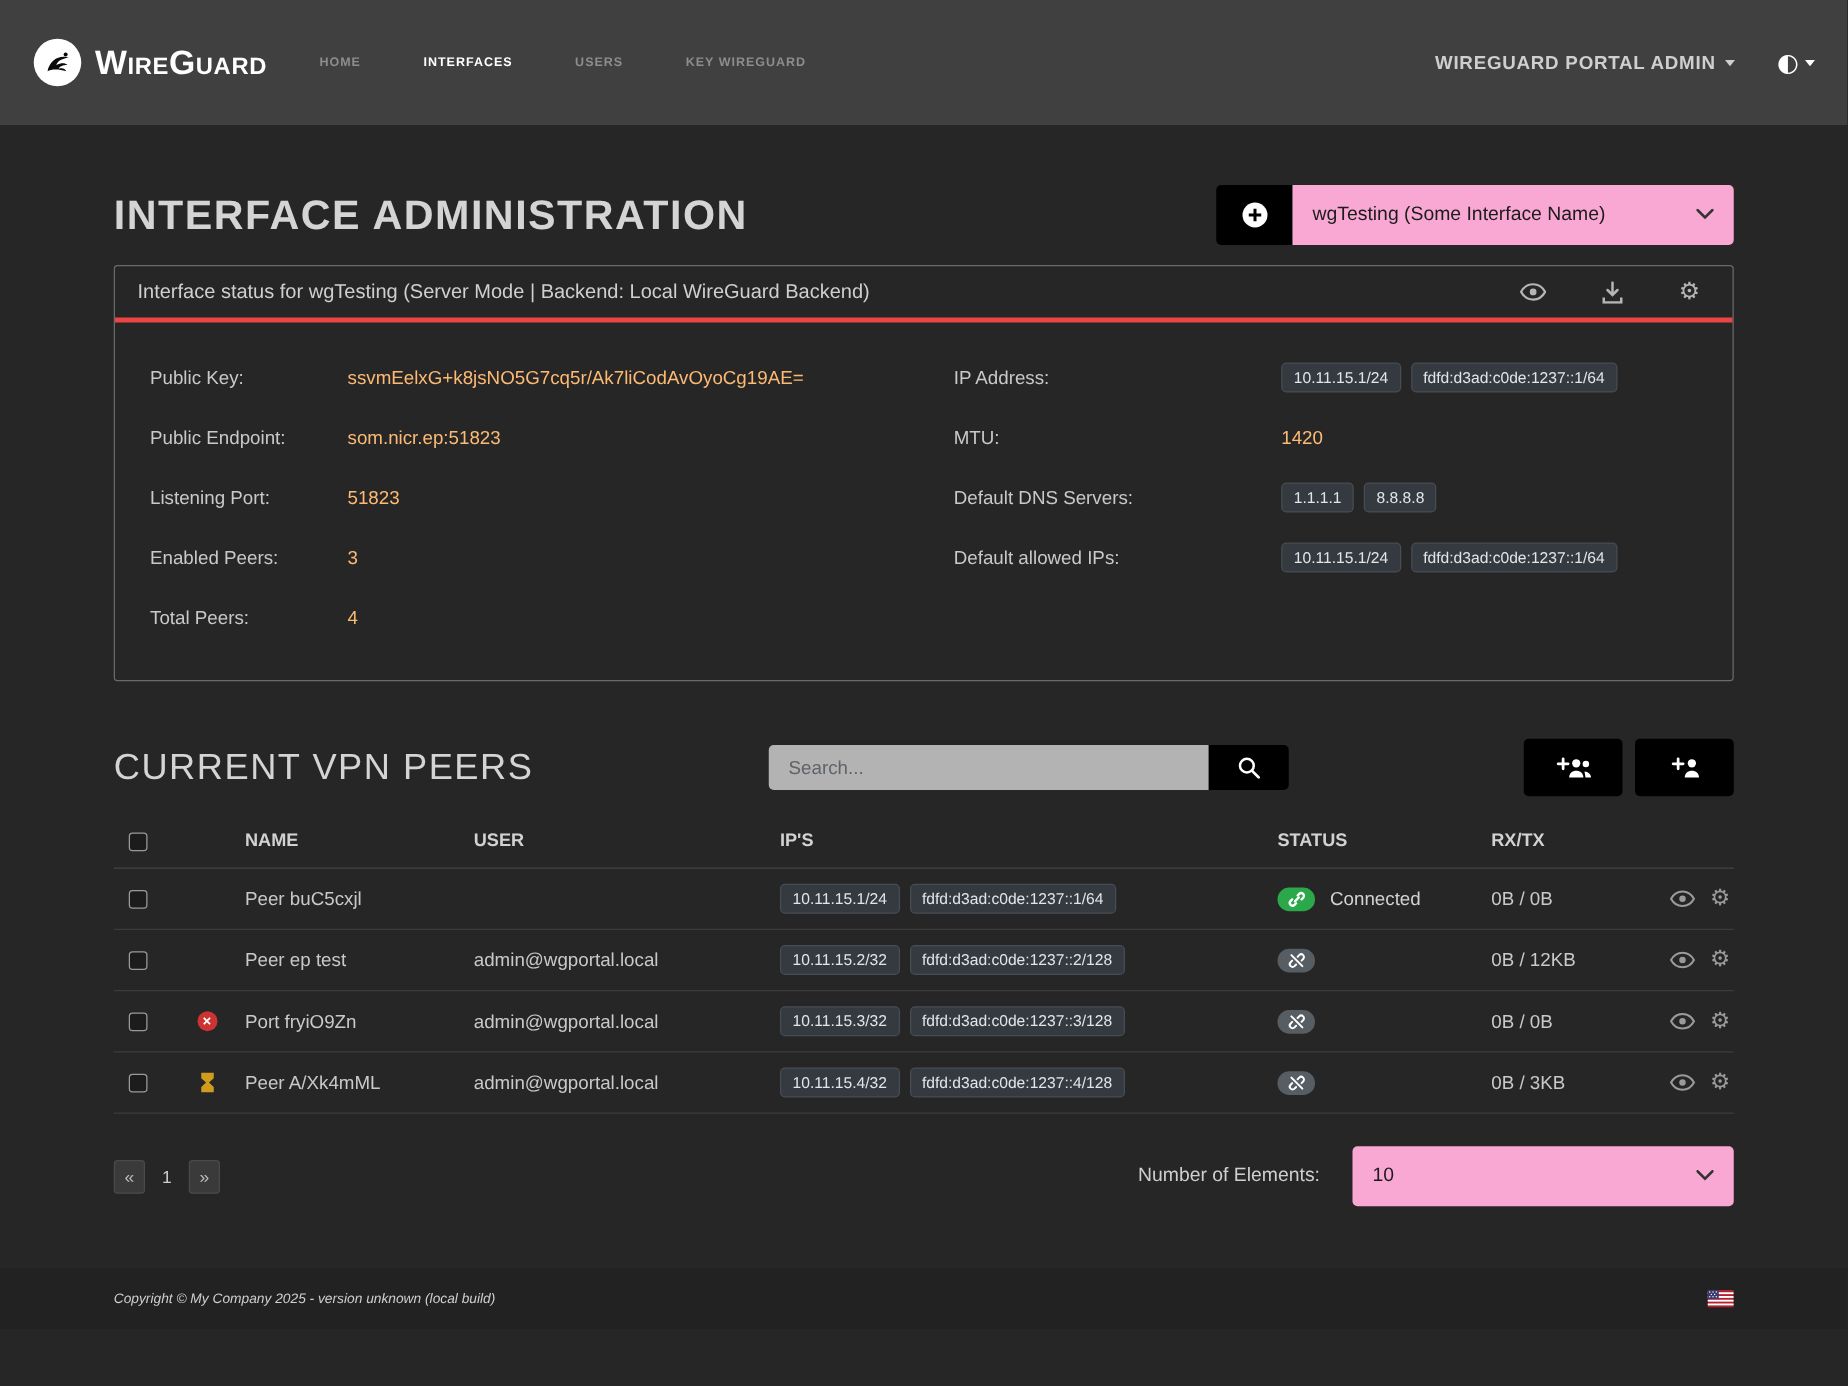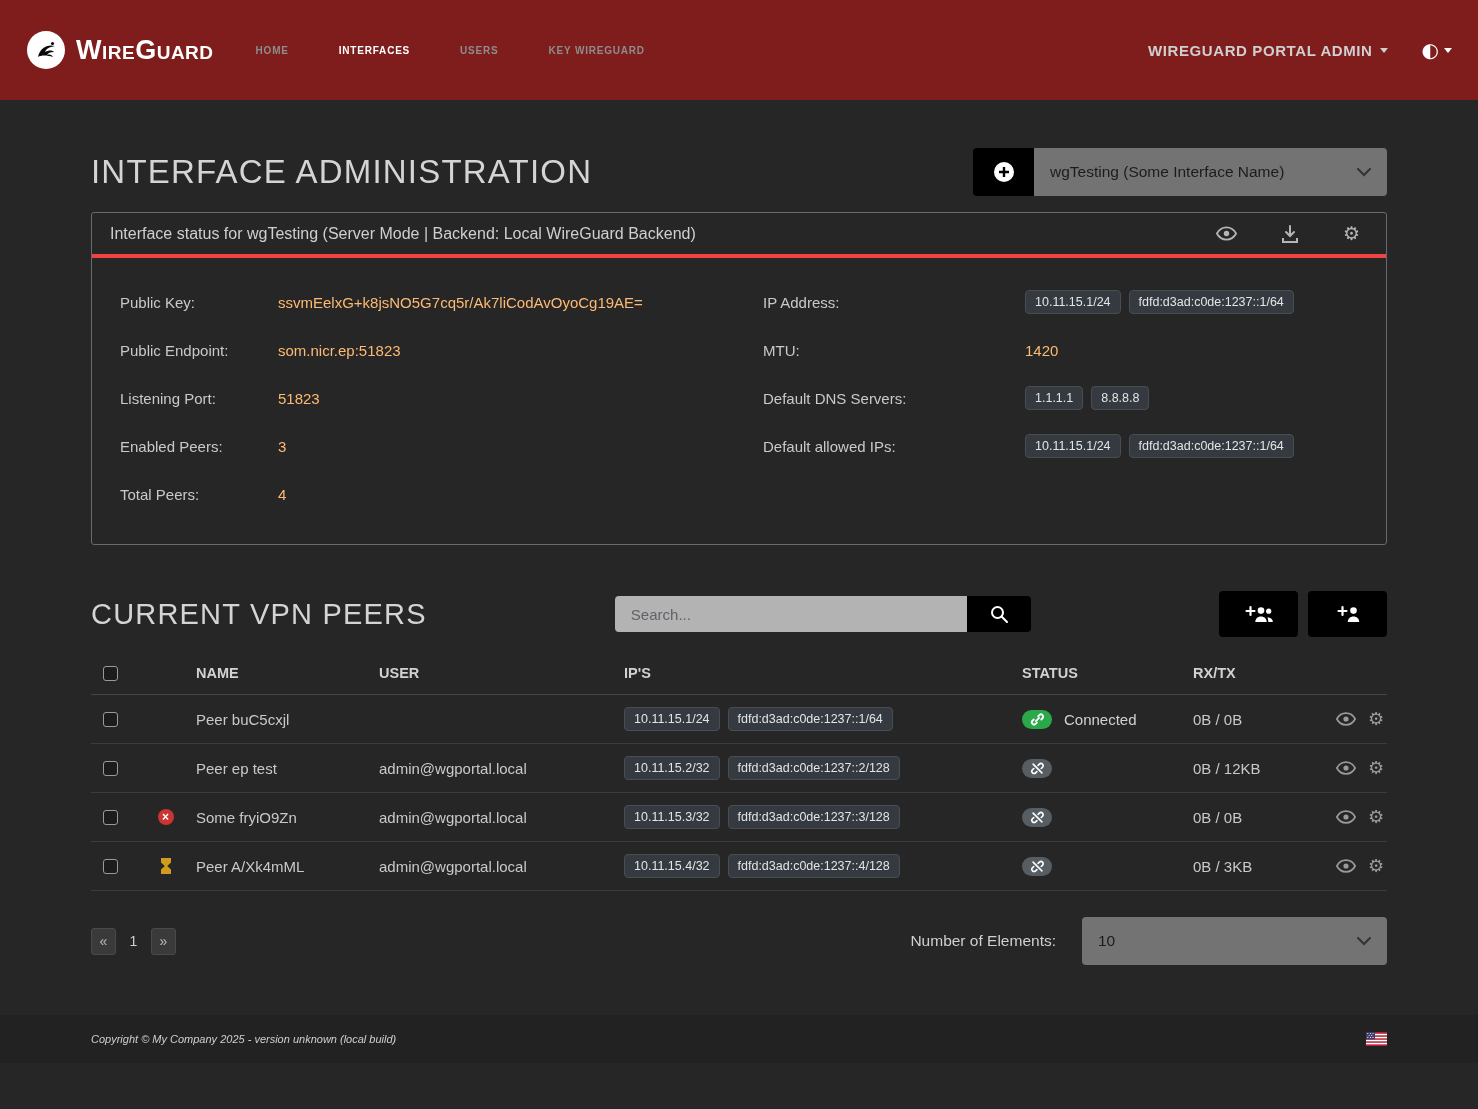--- a/index.html
+++ b/index.html
@@ -6,43 +6,43 @@
   html,body { margin:0; padding:0; }
   body {
     width:1478px; min-height:1109px;
     background:#262626;
     font-family:"Liberation Sans", sans-serif;
     color:#c9c9c9;
   }
   .glyph { font-family:"DejaVu Sans", sans-serif; }
 
   
-  .navbar { height:100px; background:#7f1d1d; display:flex; align-items:center; padding:0 26px; }
+  .navbar { height:100px; background:#404040; display:flex; align-items:center; padding:0 26px; }
   .brand { display:flex; align-items:center; gap:10px; margin-right:42px; cursor:pointer; }
   .brand-text { color:#fff; font-size:27px; font-weight:700; font-variant:small-caps; letter-spacing:.5px; }
   .nav-links { display:flex; align-items:center; gap:50px; }
   .nav-link { color:#8d8d8d; font-size:10px; letter-spacing:.8px; font-weight:600; text-decoration:none; cursor:pointer; }
   .nav-link.active { color:#fff; font-weight:700; }
   .nav-right { margin-left:auto; display:flex; align-items:center; gap:34px; }
   .user-menu { color:#cfcfcf; font-size:15px; letter-spacing:.6px; font-weight:600; display:flex; align-items:center; gap:7px; cursor:pointer; }
   .caret-down { width:0; height:0; border-left:4.5px solid transparent; border-right:4.5px solid transparent; border-top:5px solid #cfcfcf; display:inline-block; }
   .theme-toggle { color:#fff; font-size:20px; display:flex; align-items:center; gap:5px; cursor:pointer; }
   .theme-toggle .caret-down { border-top-color:#fff; }
 
   
   .container { padding:0 91px; }
 
   .title-row { display:flex; justify-content:space-between; align-items:center; margin:48px 0 16px; }
-  h1.page-title { margin:0; font-size:33px; font-weight:400; letter-spacing:1.2px; color:#d4d4d4; }
+  h1.page-title { margin:0; font-size:33px; font-weight:700; letter-spacing:1.2px; color:#d4d4d4; }
   h2.section-title { margin:0; font-size:29px; font-weight:500; letter-spacing:1.2px; color:#d4d4d4; }
 
   .input-group { display:flex; height:48px; width:414px; }
   .btn-black { background:#000; border:none; color:#fff; display:flex; align-items:center; justify-content:center; cursor:pointer; }
   .btn-plus { width:61px; border-radius:4px 0 0 4px; }
-  .select { background:#737373; color:#1c1c1c; font-size:15.5px; display:flex; align-items:center; justify-content:space-between; padding:0 16px; cursor:pointer; flex:1; border-radius:0 4px 4px 0; }
+  .select { background:#f9a8d4; color:#1c1c1c; font-size:15.5px; display:flex; align-items:center; justify-content:space-between; padding:0 16px; cursor:pointer; flex:1; border-radius:0 4px 4px 0; }
   .select .chev { flex:0 0 auto; margin-left:10px; }
 
   
   .card { border:1px solid #6a6a6a; border-radius:3px; margin-bottom:46px; }
   .card-header { display:flex; align-items:center; padding:11px 18px; border-bottom:4px solid #ef4444; font-size:16px; color:#cfcfcf; }
   .hdr-icons { margin-left:auto; display:flex; align-items:center; gap:44px; padding-right:8px; }
   .icon-btn { background:none; border:none; padding:0; cursor:pointer; display:flex; align-items:center; color:#b5b5b5; }
   .gear-glyph { font-size:19px; color:#b5b5b5; line-height:1; }
 
   .card-body { display:grid; grid-template-columns:1fr 1fr; padding:20px 28px 26px; }
@@ -355,21 +355,21 @@
       </div>
     </div>
 
     <div class="trow">
       <div class="cell-check">
         <input type="checkbox" style="">
       </div>
       <div class="cell-flag">
         <span class="flag-danger">×</span>
       </div>
-      <div>Some fryiO9Zn</div>
+      <div>Port fryiO9Zn</div>
       <div>admin@wgportal.local</div>
       <div class="badges">
         <span class="badge">10.11.15.3/32</span>
         <span class="badge">fdfd:d3ad:c0de:1237::3/128</span>
       </div>
       <div class="cell-status">
         <span class="status-pill" data-status="disconnected">
           <svg width="15" height="15" viewBox="0 0 24 24" fill="none" stroke="#fff" stroke-width="2.6" stroke-linecap="round">
               <path d="M11 17l-2 2a3.5 3.5 0 01-5-5l2-2"></path>
               <path d="M13 7l2-2a3.5 3.5 0 015 5l-2 2"></path>

